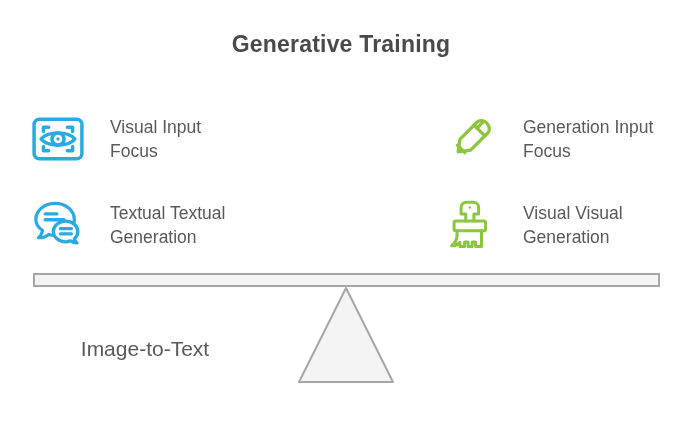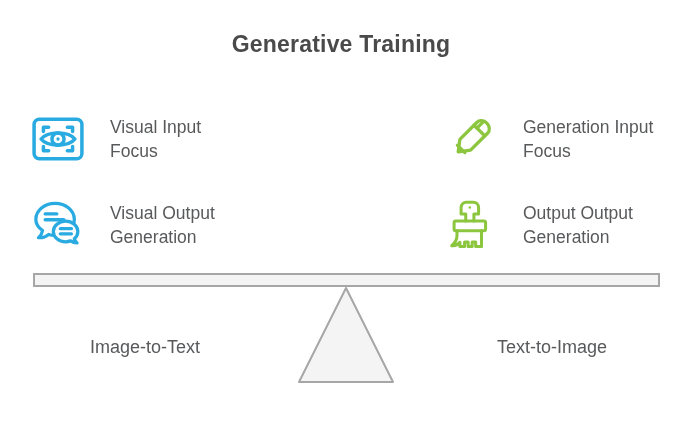--- a/index.html
+++ b/index.html
@@ -24,21 +24,21 @@
     font-size:17.5px;line-height:24px;color:var(--body-text,#58595b);
     white-space:nowrap;
   }
   .beam{
     position:absolute;left:33px;top:273px;width:623px;height:10px;
     background:var(--shape-fill,#f4f4f4);border:2px solid var(--shape-stroke,#a6a6a6);
   }
   .fulcrum{position:absolute;left:296px;top:286px;width:100px;height:98px;}
   .side-label{
     position:absolute;top:337px;width:170px;text-align:center;
-    font-size:18px;color:var(--body-text,#58595b);
+    font-size:21px;color:var(--body-text,#58595b);
   }
   .side-label.left{left:60px;}
   .side-label.right{left:467px;}
 </style>
 </head>
 <body>
 
 <div class="canvas">
 
   <h1 class="title">Generative Training</h1>
@@ -77,35 +77,34 @@
     <span class="icon blue">
       <svg viewBox="0 0 48 48" fill="none" stroke="currentColor" stroke-width="2.8" stroke-linecap="round" stroke-linejoin="round">
         <path d="M21.5 5.5 C30.6 5.5 38 11.6 38 19.2 C38 26.8 30.6 32.9 21.5 32.9 C19.6 32.9 17.7 32.6 16 32.1 C13.6 34.2 10.4 35 7.3 34.9 C9.2 33.2 10.4 30.8 10.8 28.7 C7.2 26.2 5 22.9 5 19.2 C5 11.6 12.4 5.5 21.5 5.5 Z"></path>
         <path d="M13 14.5 H23"></path>
         <path d="M13 19.5 H29"></path>
         <path d="M30.5 20.7 C36.3 20.7 41 24.6 41 29.5 C41 32 39.9 34.2 38 35.8 C38.4 37.3 39.2 38.5 40.3 39.4 C38.2 39.4 36.2 38.7 34.8 37.6 C33.5 38.1 32 38.4 30.5 38.4 C24.7 38.4 20 34.4 20 29.5 C20 24.6 24.7 20.7 30.5 20.7 Z" fill="#ffffff"></path>
         <path d="M26 27.2 H35.5"></path>
         <path d="M26 31.6 H35.5"></path>
       </svg>
     </span>
-    <span class="feature-label"><span>Visual Output</span><br><span>Generation</span></span>
+    <span class="feature-label"><span>Textual Textual</span><br><span>Generation</span></span>
   </div>
 
   <div class="feature pos-br">
     <span class="icon green">
       <svg viewBox="0 0 48 48" fill="none" stroke="currentColor" stroke-width="2.6" stroke-linecap="round" stroke-linejoin="round">
         <path d="M19.5 20.5 V14.5 H15.5 V9 C15.5 6.4 17.4 4.5 20 4.5 H26 C28.6 4.5 30.5 6.4 30.5 9 V14.5 H26.5 V20.5"></path>
         <circle cx="23" cy="9" r="1.1" fill="currentColor" stroke="none"></circle>
         <rect x="9.5" y="20.5" width="27" height="8.5" rx="1.5"></rect>
         <path d="M12 29 V33 C12 37.2 10 39.6 7.5 41.7 C10.5 41.9 13 40.8 14.5 38.8 V42.5 H18.5 V38.5 H21.5 V42.5 H25 V38.5 H28 V42.5 H33 V29"></path>
       </svg>
     </span>
-    <span class="feature-label"><span>Output Output</span><br><span>Generation</span></span>
+    <span class="feature-label"><span>Visual Visual</span><br><span>Generation</span></span>
   </div>
 
   <div class="beam"></div>
   <svg class="fulcrum" viewBox="0 0 100 98">
     <polygon points="50,2 3,96 97,96" style="fill:var(--shape-fill,#f4f4f4);stroke:var(--shape-stroke,#a6a6a6);stroke-width:2;stroke-linejoin:round;"></polygon>
   </svg>
   <div class="side-label left">Image-to-Text</div>
-  <div class="side-label right">Text-to-Image</div>
 
 </div>
 
 </body></html>

